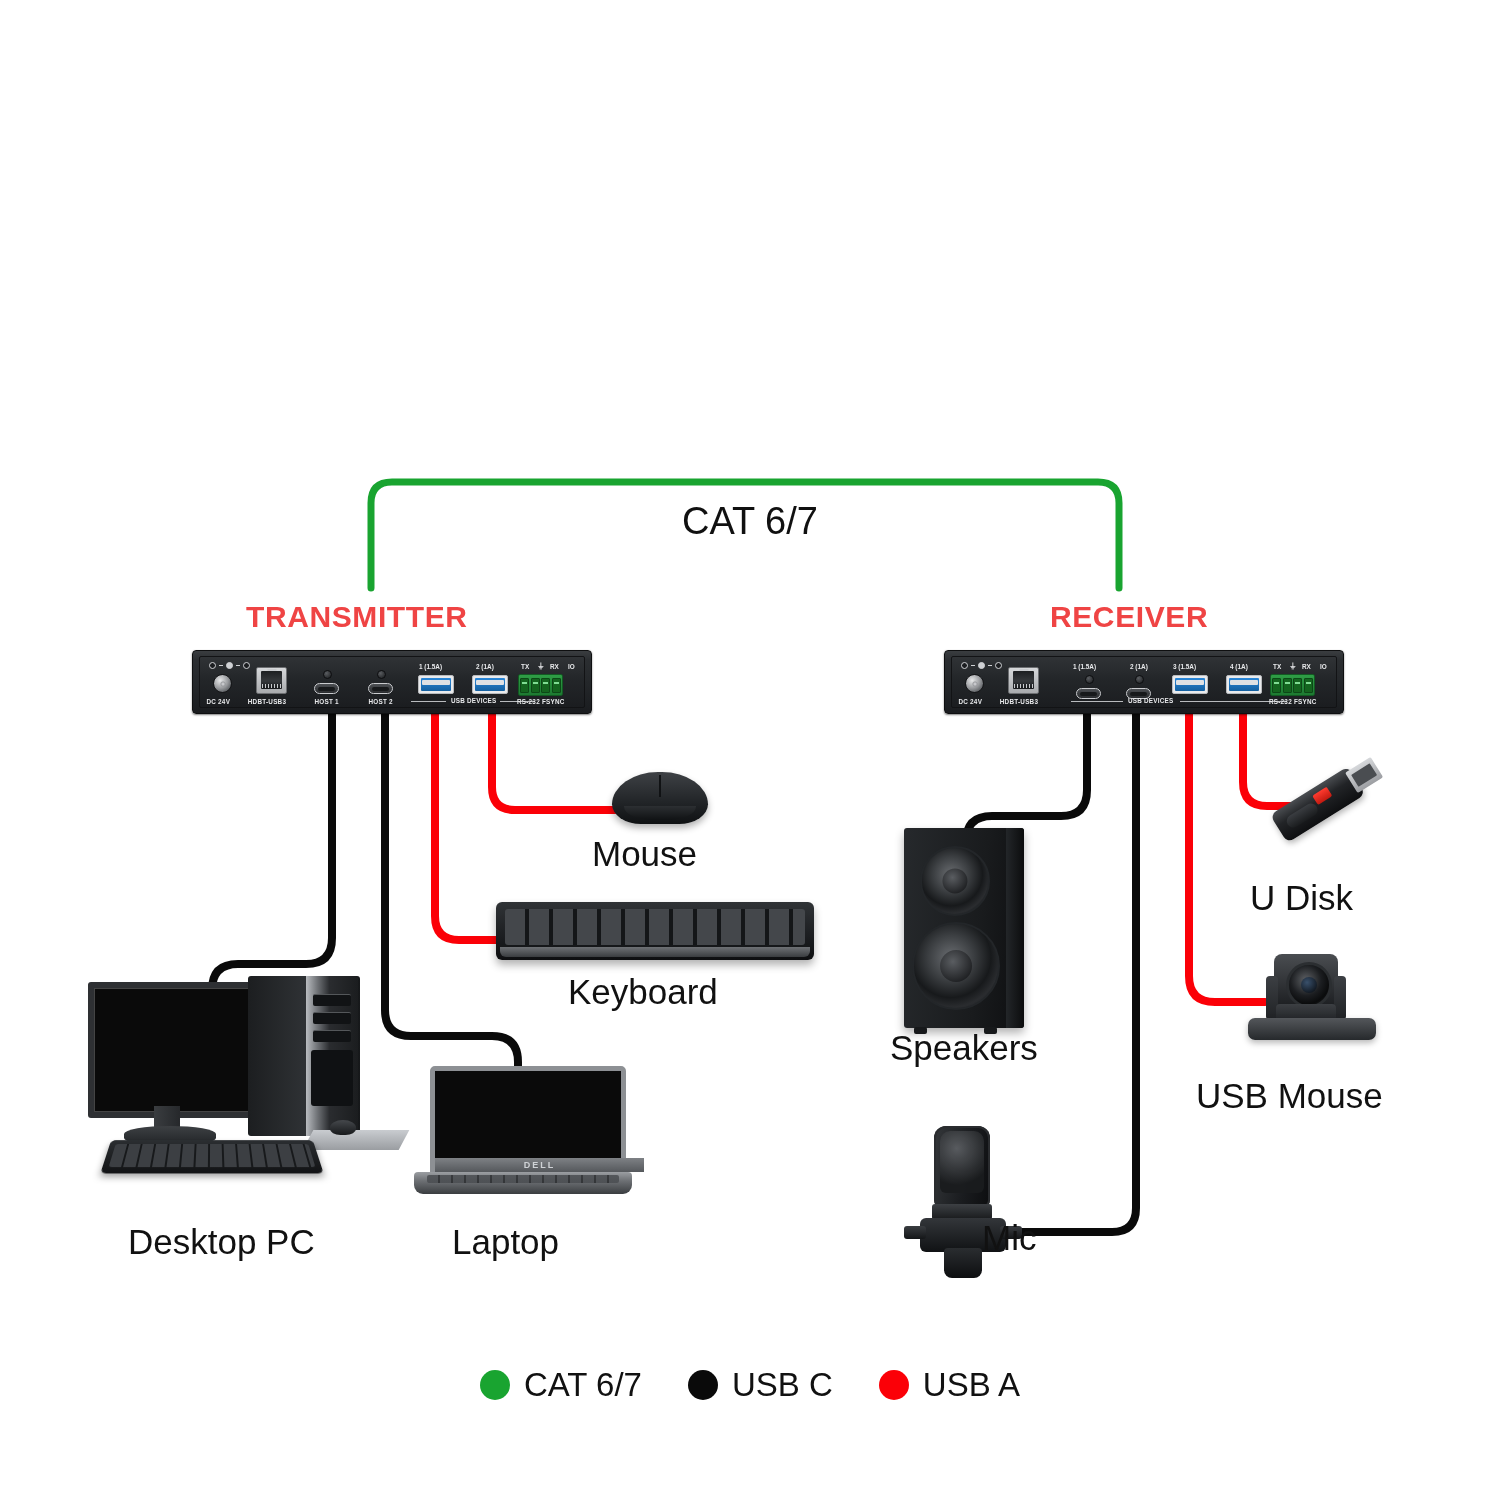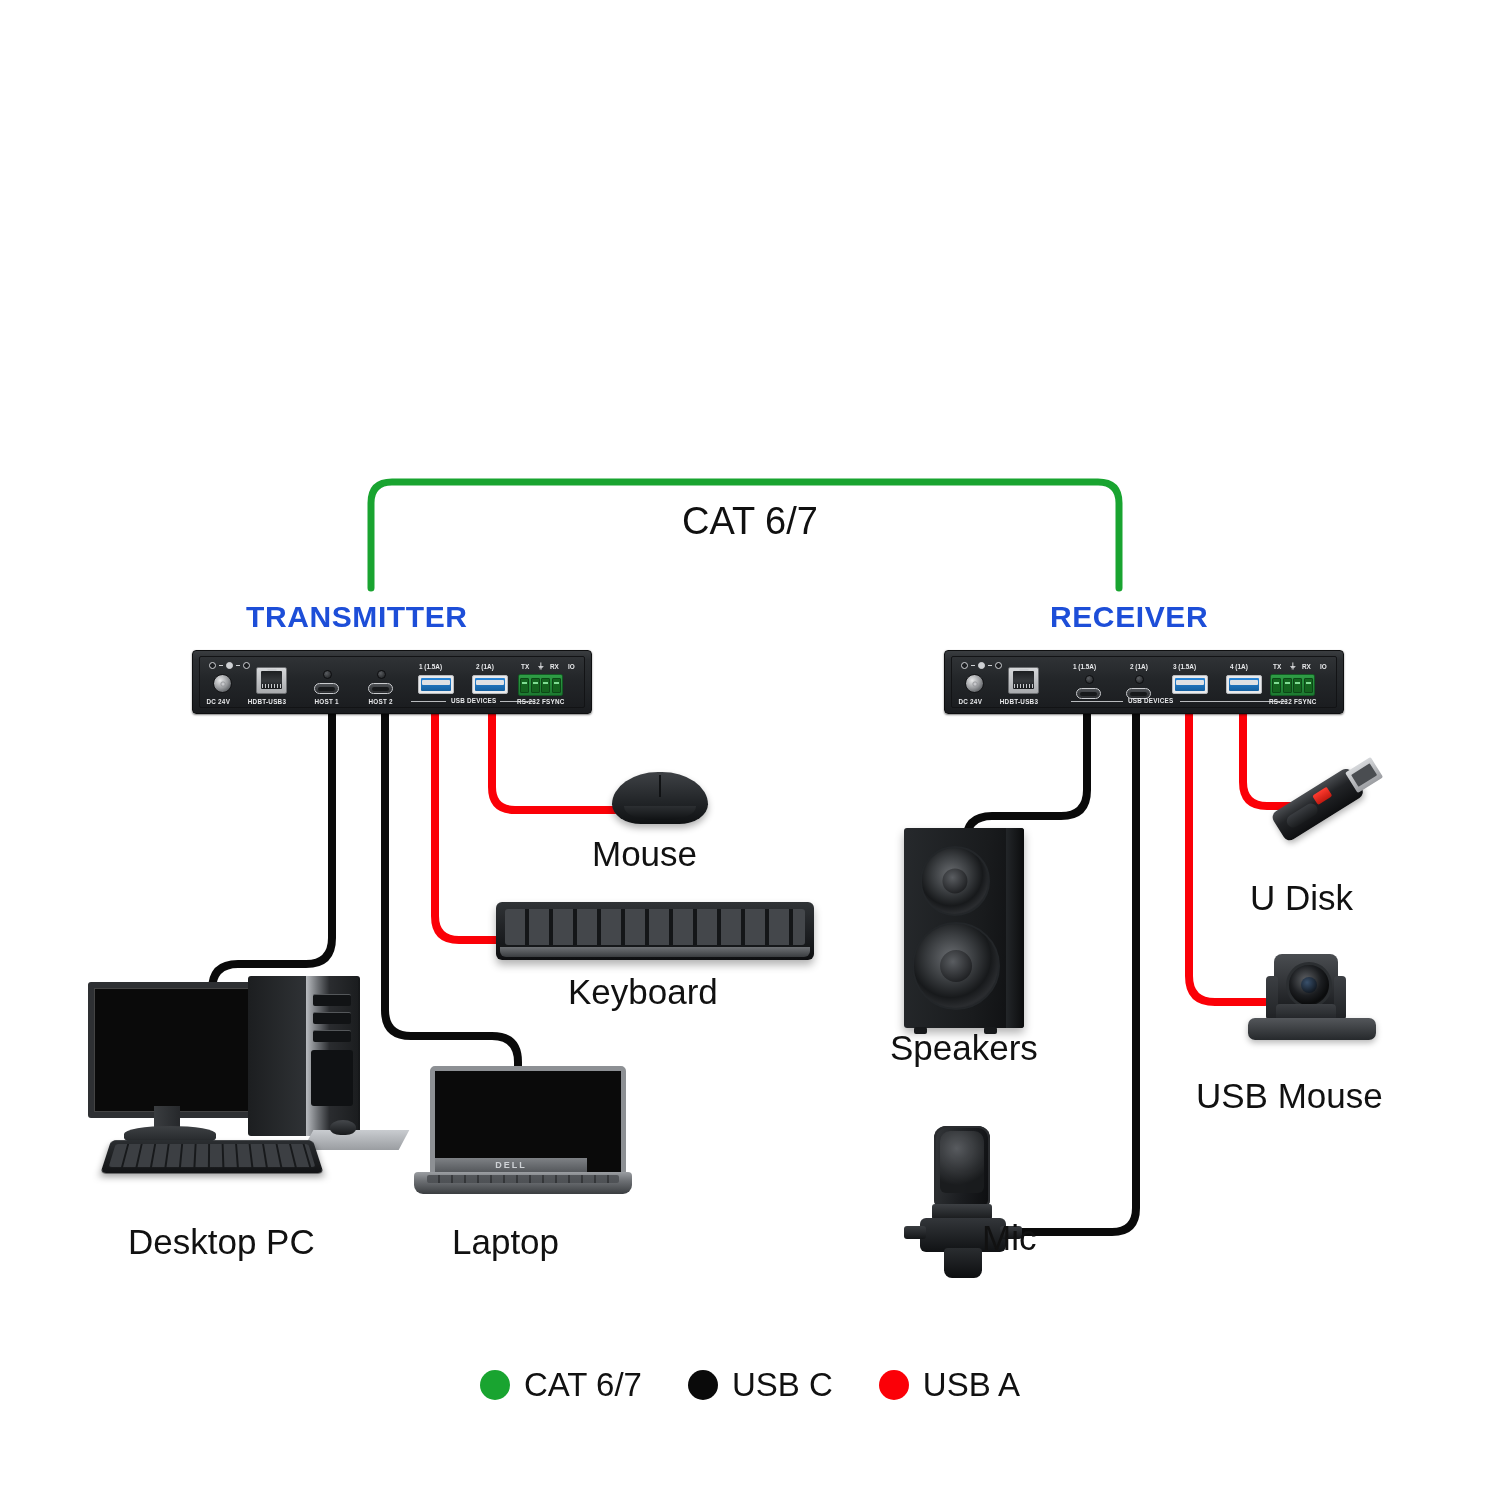--- a/index.html
+++ b/index.html
@@ -9,21 +9,21 @@
   #stage{position:absolute;inset:0;}
 
   
   .headline{position:absolute;left:0;right:0;top:108px;text-align:center;
             font-size:76px;line-height:86px;font-weight:400;letter-spacing:-1px;
             color:#0c0c0c;}
   .headline .l3{display:block;}
   .accent{font-weight:700;}
 
   
-  .seclabel{position:absolute;font-size:30px;font-weight:700;letter-spacing:.6px;color:#1d4ed8;}
+  .seclabel{position:absolute;font-size:30px;font-weight:700;letter-spacing:.6px;color:#ef4444;}
 
   
   .catlabel{position:absolute;font-size:38px;color:#101010;}
 
   
   .chassis{position:absolute;border-radius:4px;
            background:linear-gradient(180deg,#3a3d40 0%,#2b2e31 14%,#232629 55%,#1a1c1f 100%);
            border:1px solid #0e0f10;box-shadow:0 1px 2px rgba(0,0,0,.5);}
   .chassis .inner{position:absolute;inset:5px 6px 5px 6px;
                   background:linear-gradient(180deg,#303336 0%,#232629 45%,#1b1d20 100%);
@@ -365,21 +365,21 @@
       <div class="grille" style="top:74px;height:56px;"></div>
     </div>
     <div class="deskpad" style="left:228px;top:160px;width:96px;height:20px;"></div>
     <div class="miniMouse" style="left:250px;top:150px;width:26px;height:15px;"></div>
     <div class="kbd-desk" style="left:26px;top:166px;width:212px;height:40px;"></div>
   </div>
   <div class="plab" style="left:128px;top:1222px;">Desktop PC</div>
 
   <div class="art" style="left:408px;top:1066px;width:230px;height:140px;">
     <div class="lap-lid" style="left:22px;top:0;width:186px;height:104px;"></div>
-    <div class="lap-chin" style="left:27px;top:92px;width:152px;height:14px;">DELL</div>
+    <div class="lap-chin" style="left:27px;top:92px;width:209px;height:14px;">DELL</div>
     <div class="lap-base" style="left:6px;top:106px;width:218px;height:22px;"></div>
   </div>
   <div class="plab" style="left:452px;top:1222px;">Laptop</div>
 
   <div class="art spk" style="left:904px;top:828px;width:120px;height:200px;">
     <div class="side"></div>
     <div class="drv" style="left:16px;top:18px;width:66px;height:66px;"></div>
     <div class="drv" style="left:8px;top:94px;width:84px;height:84px;"></div>
     <div class="foot" style="left:10px;"></div>
     <div class="foot" style="left:80px;"></div>

